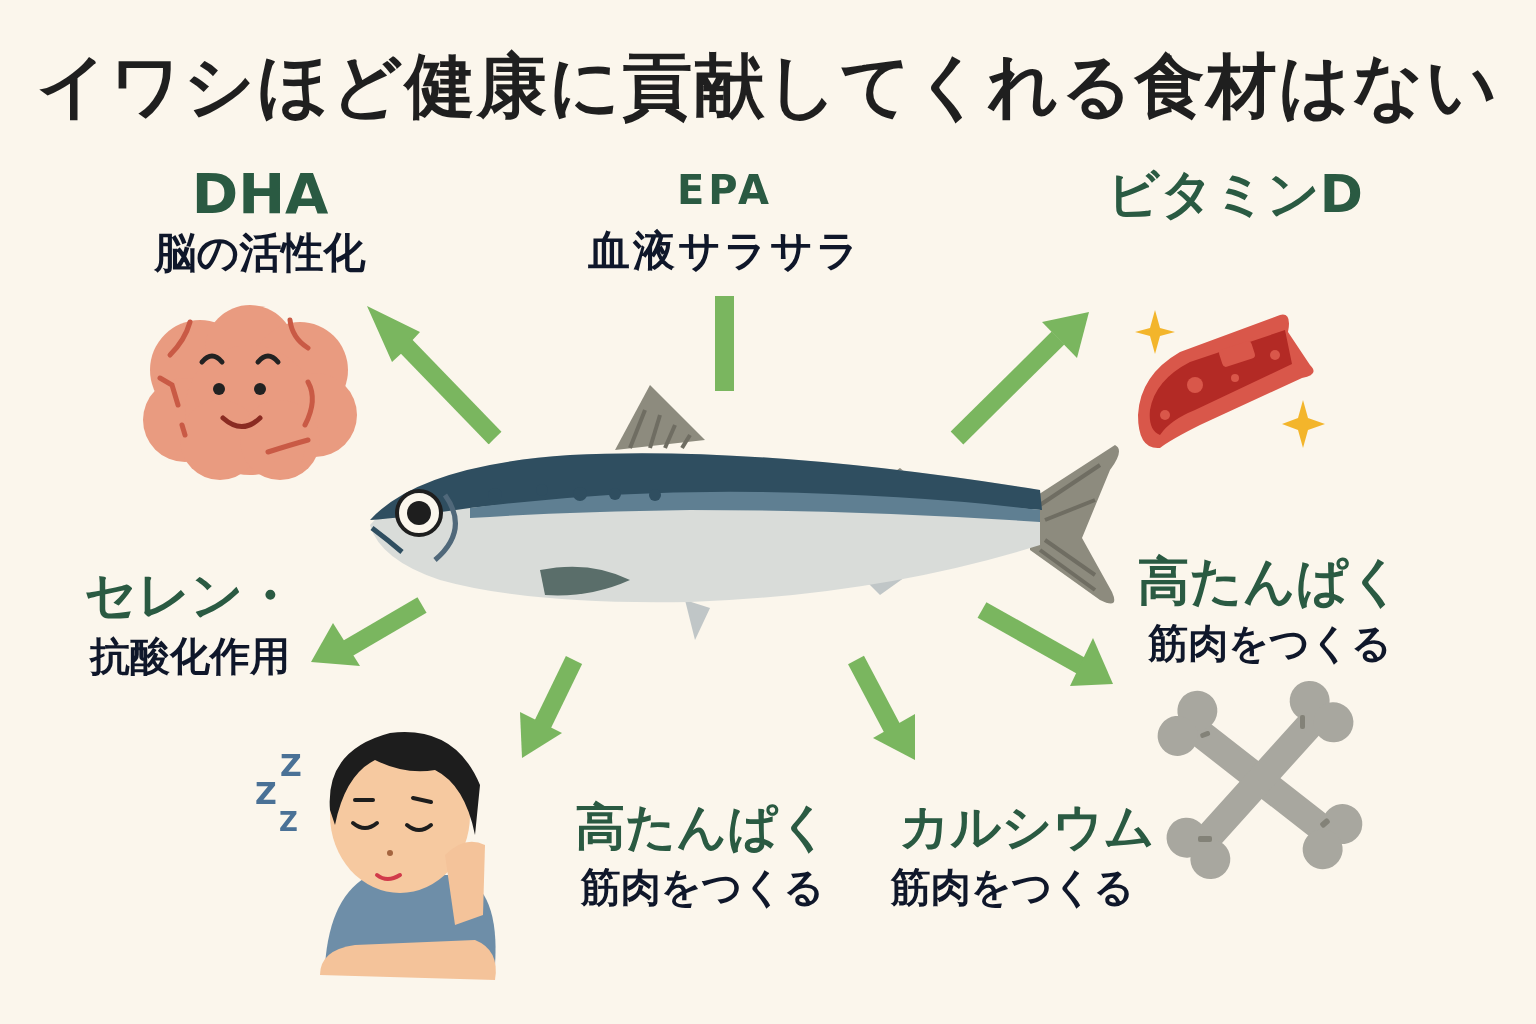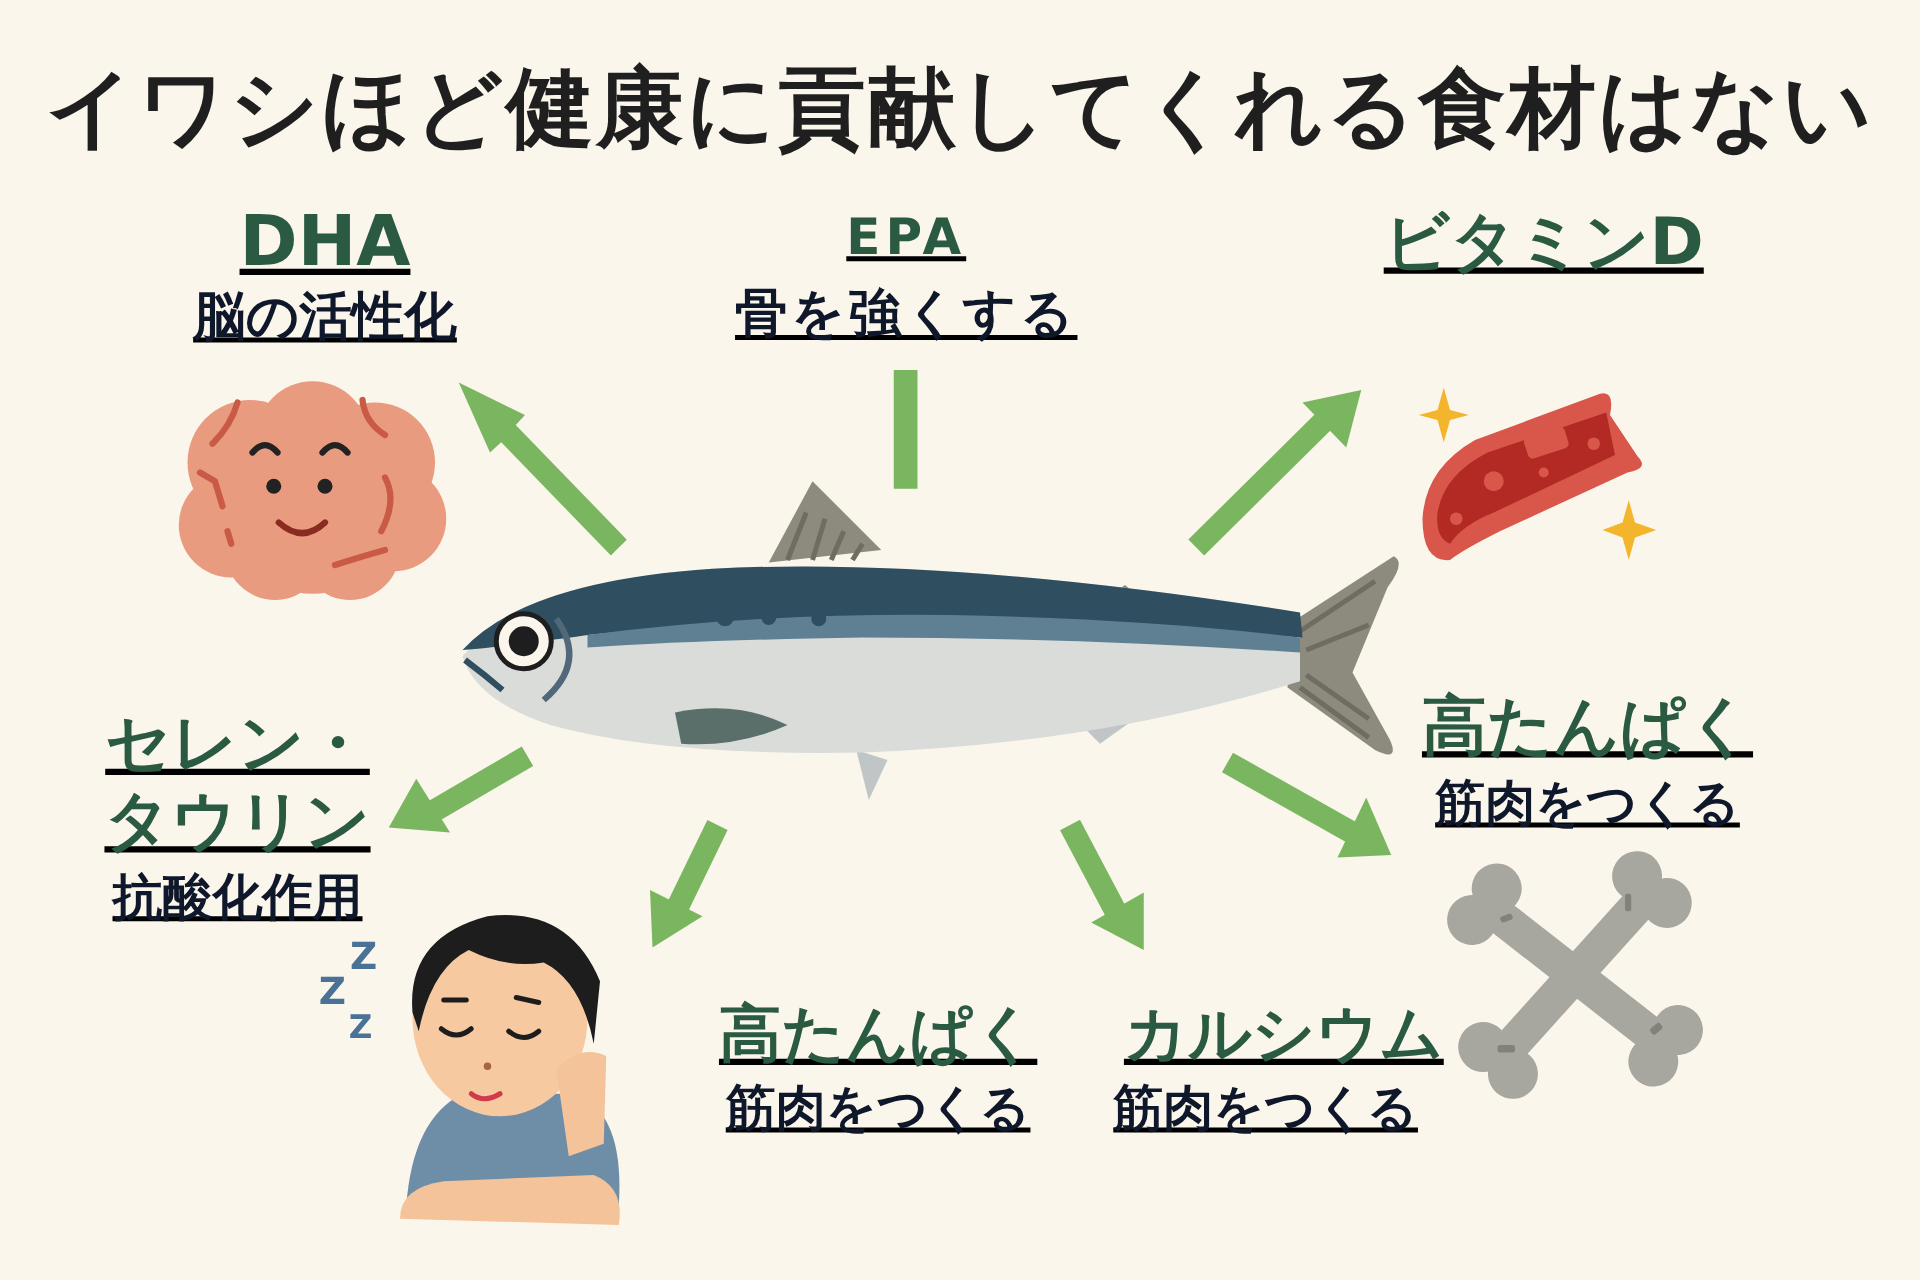--- a/index.html
+++ b/index.html
@@ -6,47 +6,46 @@
   body {
     width:1536px; height:1024px; overflow:hidden;
     background:#fbf6ec;
     font-family:"DejaVu Sans", "Liberation Sans", sans-serif;
     position:relative;
   }
   .title {
     position:absolute; left:0; top:40px; width:1536px; text-align:center;
     font-size:70px; font-weight:bold; color:#1f1f1f; letter-spacing:2px;
   }
-  .label { position:absolute; text-align:center;text-decoration:underline; }
+  .label { position:absolute; text-align:center; }
   .label .head { color:#2a5a42; font-weight:bold; }
   .label .sub { color:#0f172a; font-weight:bold; }
   .art { position:absolute; }
 </style>
 </head>
 <body>
 
 <div class="title">イワシほど健康に貢献してくれる食材はない</div>
 
 <div class="label" style="left:110px;top:162px;width:300px;">
   <div class="head" style="font-size:56px;line-height:64px;">DHA</div>
   <div class="sub" style="font-size:42px;line-height:54px;">脳の活性化</div>
 </div>
 
 <div class="label" style="left:570px;top:158px;width:310px;">
   <div class="head" style="font-size:40px;line-height:64px;letter-spacing:4px;">EPA</div>
-  <div class="sub" style="font-size:42px;line-height:58px;letter-spacing:3px;">骨を強くする</div>
+  <div class="sub" style="font-size:42px;line-height:58px;letter-spacing:3px;">血液サラサラ</div>
 </div>
 
 <div class="label" style="left:1080px;top:162px;width:310px;">
   <div class="head" style="font-size:52px;line-height:64px;">ビタミンD</div>
 </div>
 
 <div class="label" style="left:60px;top:552px;width:260px;">
   <div class="head" style="font-size:52px;line-height:62px;margin-top:12px;">セレン・</div>
-  <div class="head" style="font-size:52px;line-height:62px;">タウリン</div>
   <div class="sub" style="font-size:40px;line-height:60px;">抗酸化作用</div>
 </div>
 
 <div class="label" style="left:1110px;top:548px;width:320px;">
   <div class="head" style="font-size:52px;line-height:66px;">高たんぱく</div>
   <div class="sub" style="font-size:40px;line-height:58px;">筋肉をつくる</div>
 </div>
 
 <div class="label" style="left:555px;top:796px;width:295px;">
   <div class="head" style="font-size:50px;line-height:62px;">高たんぱく</div>

